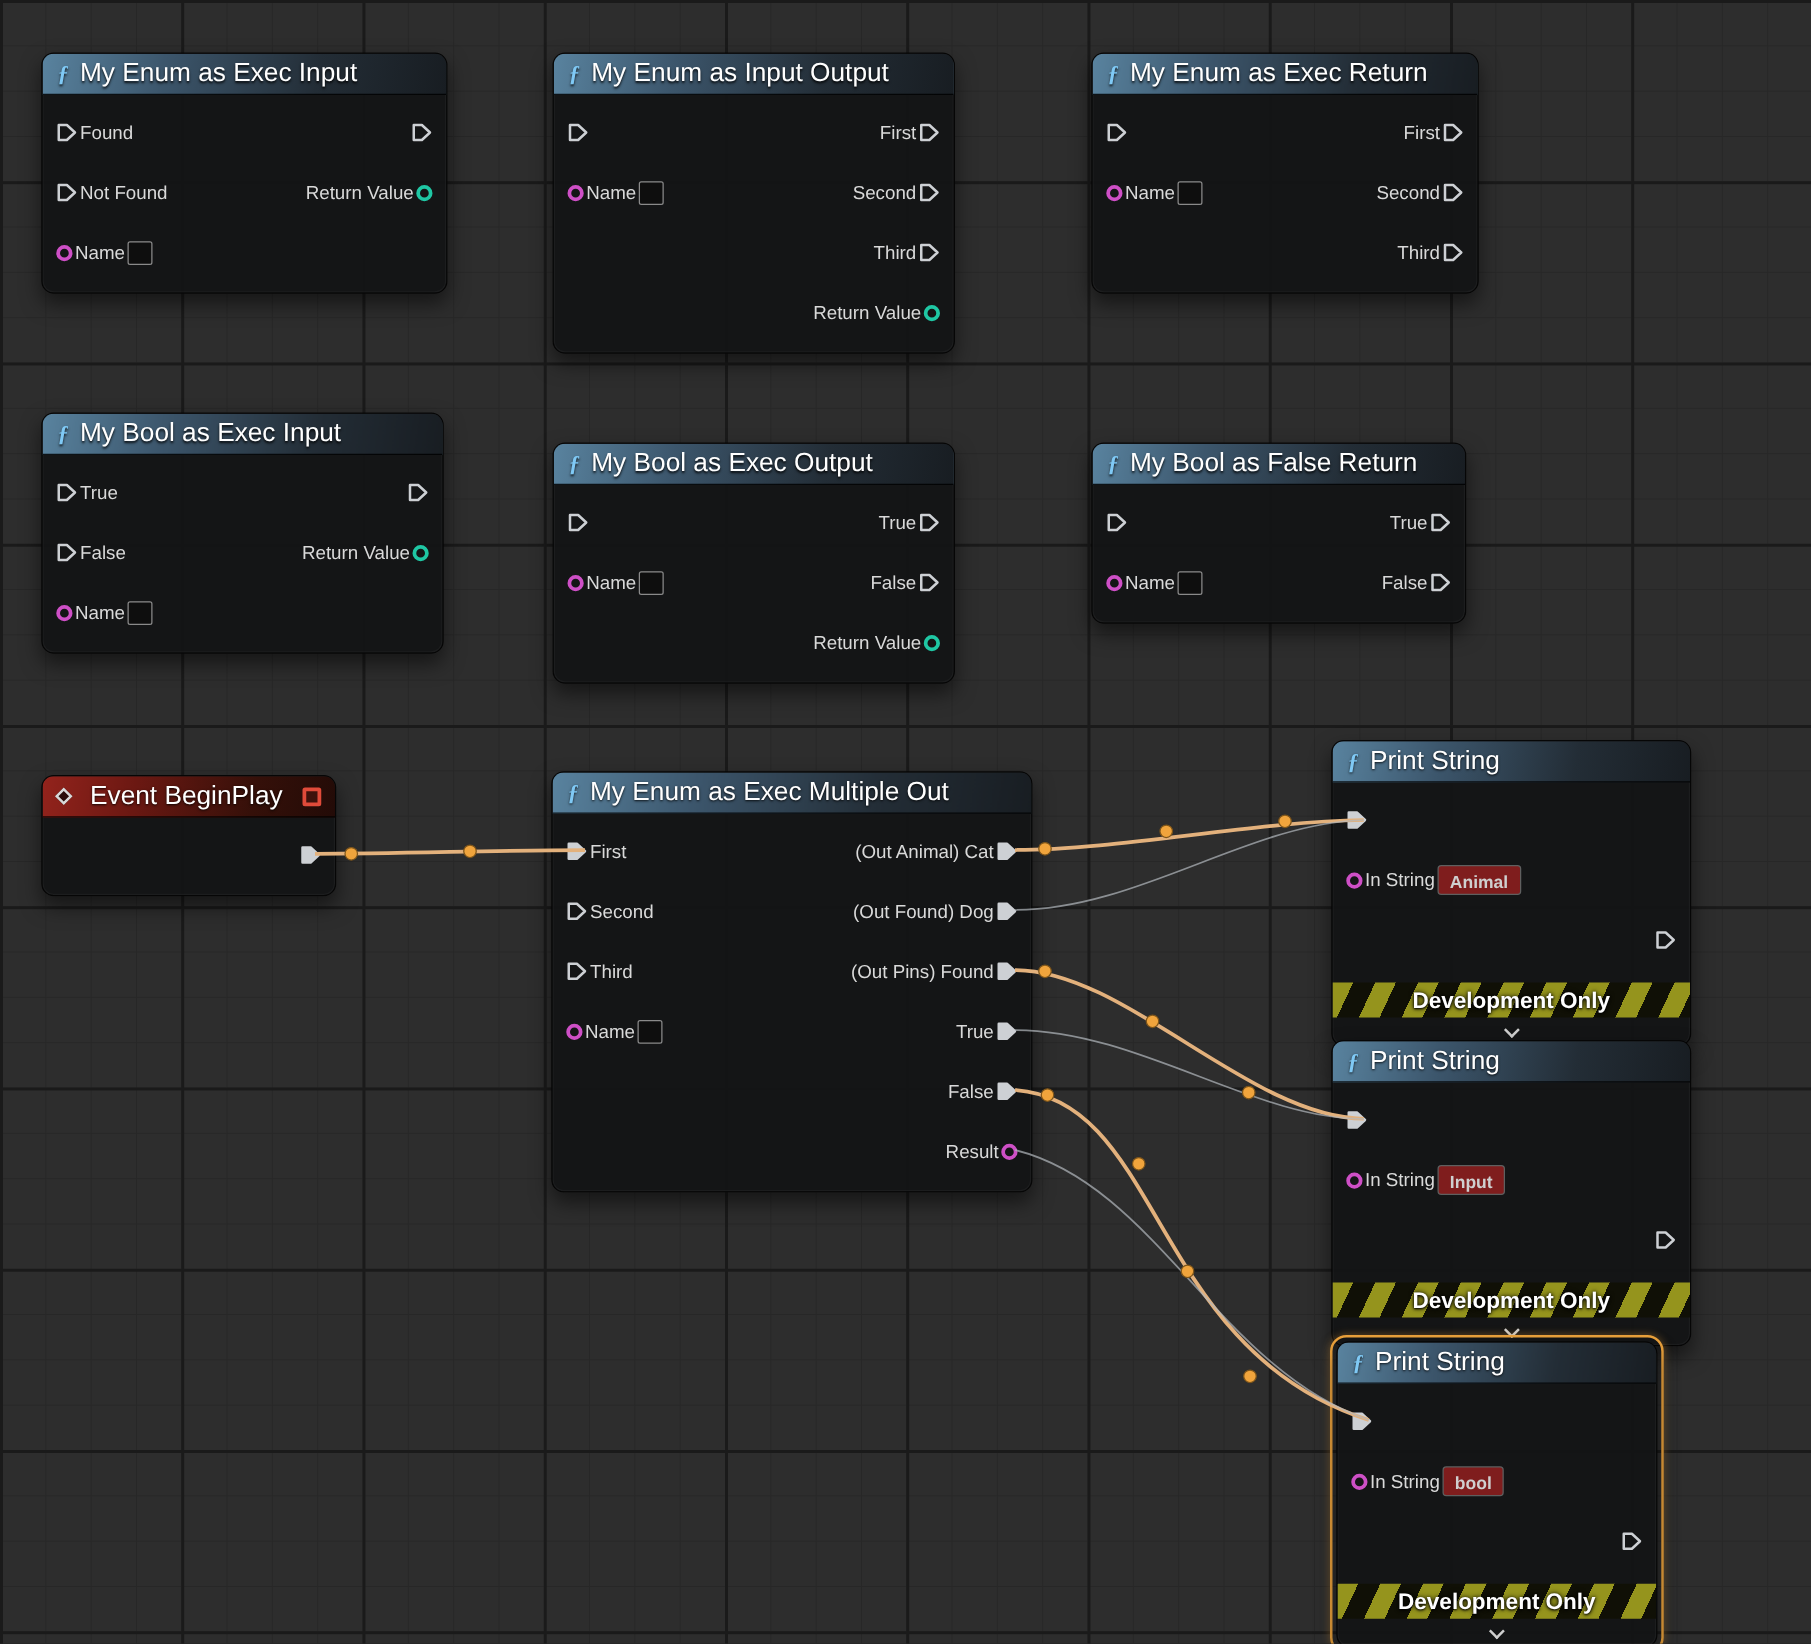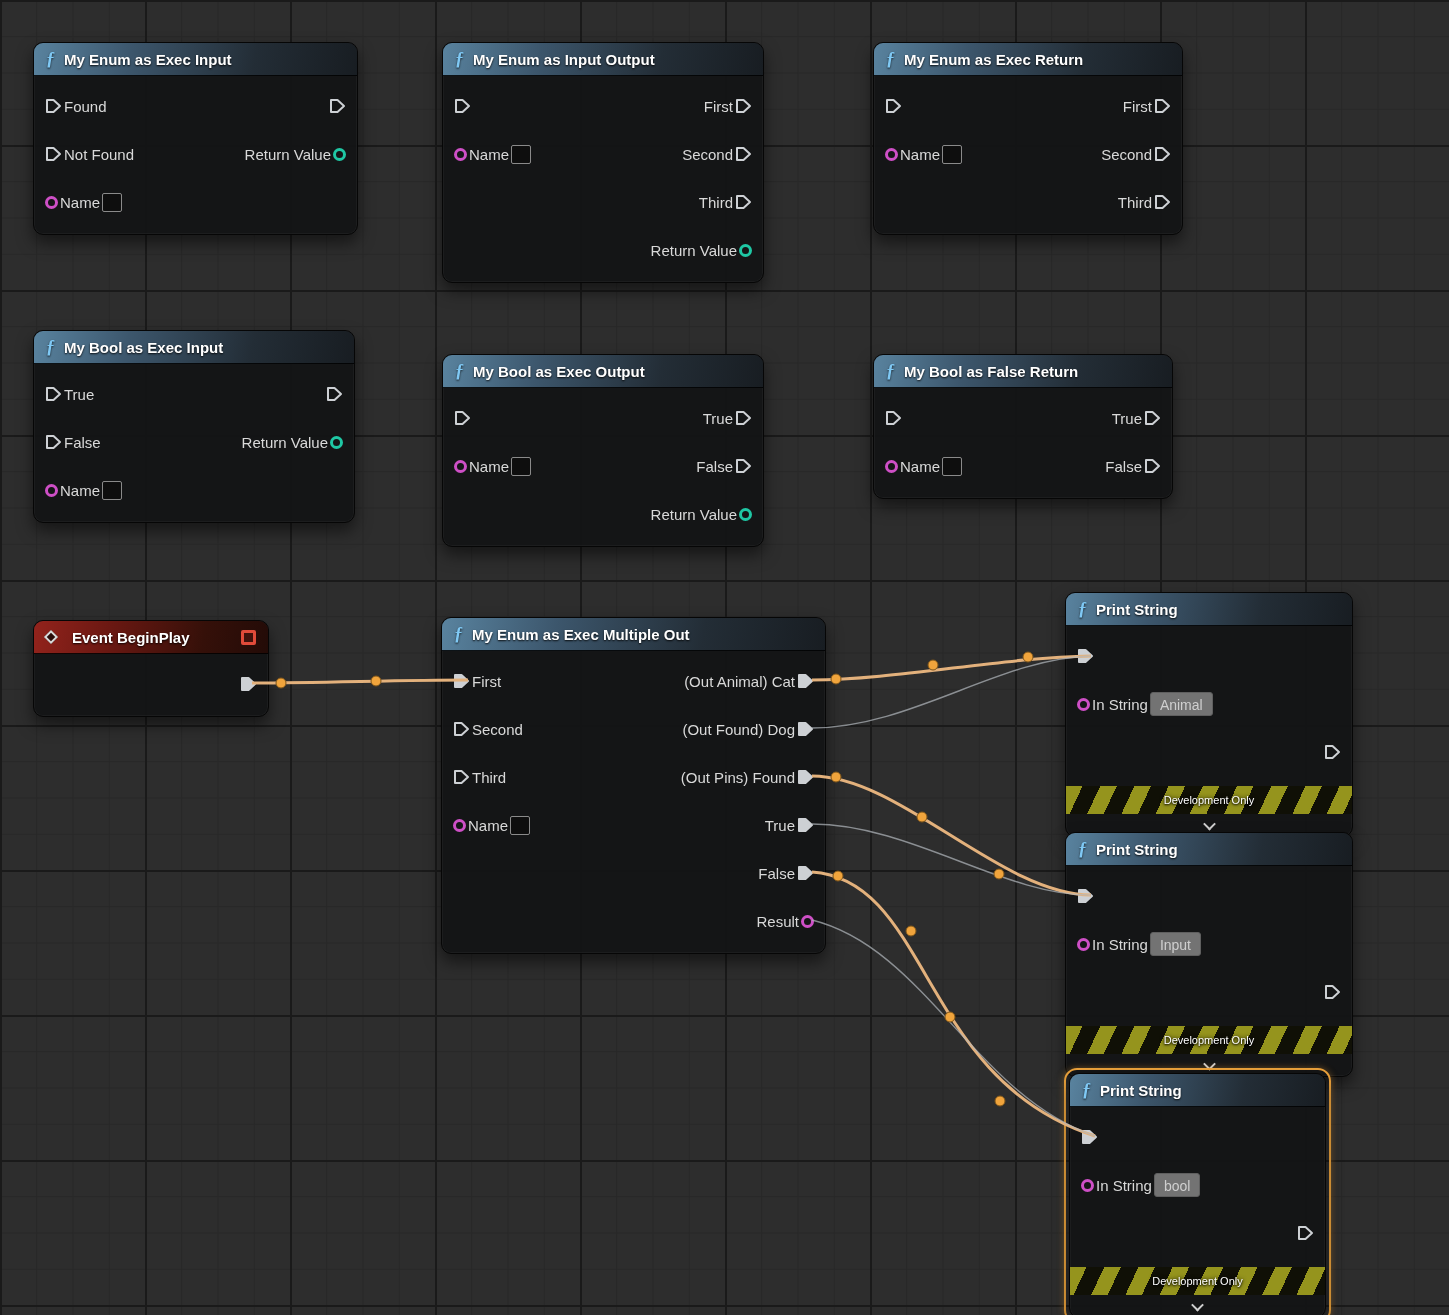--- a/index.html
+++ b/index.html
@@ -19,40 +19,40 @@
     position: absolute; z-index: 2;
     background: rgba(19,20,21,0.94);
     border: 1px solid #060606; border-radius: 10px;
     box-shadow: 0 8px 16px rgba(0,0,0,.5), inset 0 0 0 1px rgba(255,255,255,.035);
     overflow: hidden;
   }
   .hdr { height: 33px; display: flex; align-items: center; gap: 9px; padding: 0 12px;
          border-bottom: 1px solid rgba(0,0,0,.85); }
   .hdr.fn { background: linear-gradient(100deg, #59839f 0%, #3c566c 30%, #232d36 68%, #181d22 100%); }
   .hdr.ev { background: linear-gradient(100deg, #93231c 0%, #6b1812 32%, #351009 72%, #230b07 100%); gap: 16px; }
-  .title { font-size: 15px; font-weight: 700; color: #fff; text-shadow: 0 1px 2px rgba(0,0,0,.9); white-space: nowrap; }
+  .title { font-size: 21px; font-weight: 400; color: #fff; text-shadow: 0 1px 2px rgba(0,0,0,.9); white-space: nowrap; }
   .ficon { font-family: "Liberation Serif", serif; font-style: italic; font-weight: 700;
            font-size: 18px; color: #7fc9f5; text-shadow: 0 1px 2px rgba(0,0,0,.8); line-height: 1; }
   .body { display: flex; justify-content: space-between; padding: 6px 0 8px; }
   .body.tight { padding-bottom: 4px; flex-direction: column; }
   .col { display: flex; flex-direction: column; }
   .ci { padding-left: 11px; }
   .co { padding-right: 11px; align-items: flex-end; }
   .prow { height: 48px; display: flex; align-items: center; gap: 2px;
           color: #d9d9d9; font-size: 15px; white-space: nowrap; }
   .pex { flex: none; display: block; }
   .pdot { width: 13px; height: 13px; border-radius: 50%; flex: none; background: transparent; }
   .mag  { border: 3px solid #ce4fc6; }
   .teal { border: 3px solid #1fc7a4; }
   .valbox { width: 20px; height: 19px; background: #0e0e0e; border: 1px solid #8a8a8a; border-radius: 2px; flex: none; }
-  .strbox { height: 24px; padding: 1px 9px 0; background: #737373; border: 1px solid #5f5f5f; border-radius: 3px;
-            color: #cfcfcf; font-size: 14px; display: flex; align-items: center; }
+  .strbox { height: 24px; padding: 1px 9px 0; background: #7f1d1d; border: 1px solid #5f5f5f; border-radius: 3px;
+            color: #cfcfcf; font-size: 14px; display: flex; align-items: center; font-weight: bold; }
   .banner { height: 28px; margin-top: 6px; display: flex; align-items: center; justify-content: center;
             background: repeating-linear-gradient(115deg, #95941d 0 15px, #101006 15px 31px); }
-  .banner span { font-size: 11px; font-weight: 400; color: #fff; text-shadow: 0 1px 2px #000, 0 0 4px #000; }
+  .banner span { font-size: 18px; font-weight: 700; color: #fff; text-shadow: 0 1px 2px #000, 0 0 4px #000; }
   .chev-row { height: 22px; display: flex; align-items: center; justify-content: center; }
   .chev { width: 9px; height: 9px; border-right: 2px solid #cfcfcf; border-bottom: 2px solid #cfcfcf;
           transform: rotate(45deg) translate(-1px,-1px); }
   .diamond { width: 10px; height: 10px; border: 2px solid #d8d8d8; background: #2a0d0b; transform: rotate(45deg); flex: none; }
   .evbadge { margin-left: auto; width: 15px; height: 15px; border: 3px solid #e04b3a; background: #3f120c; border-radius: 2px; flex: none; }
   .selwrap { position: absolute; z-index: 2; border: 2px solid #eda33c; border-radius: 13px; padding: 3px;
              box-shadow: 0 0 7px rgba(237,163,60,.4); }
   .selwrap .node { position: relative; left: 0; top: 0; }
   #wires { position: absolute; left: 0; top: 0; z-index: 3; pointer-events: none; }
   .wa { stroke: #e3b17c; stroke-width: 3; fill: none; }

